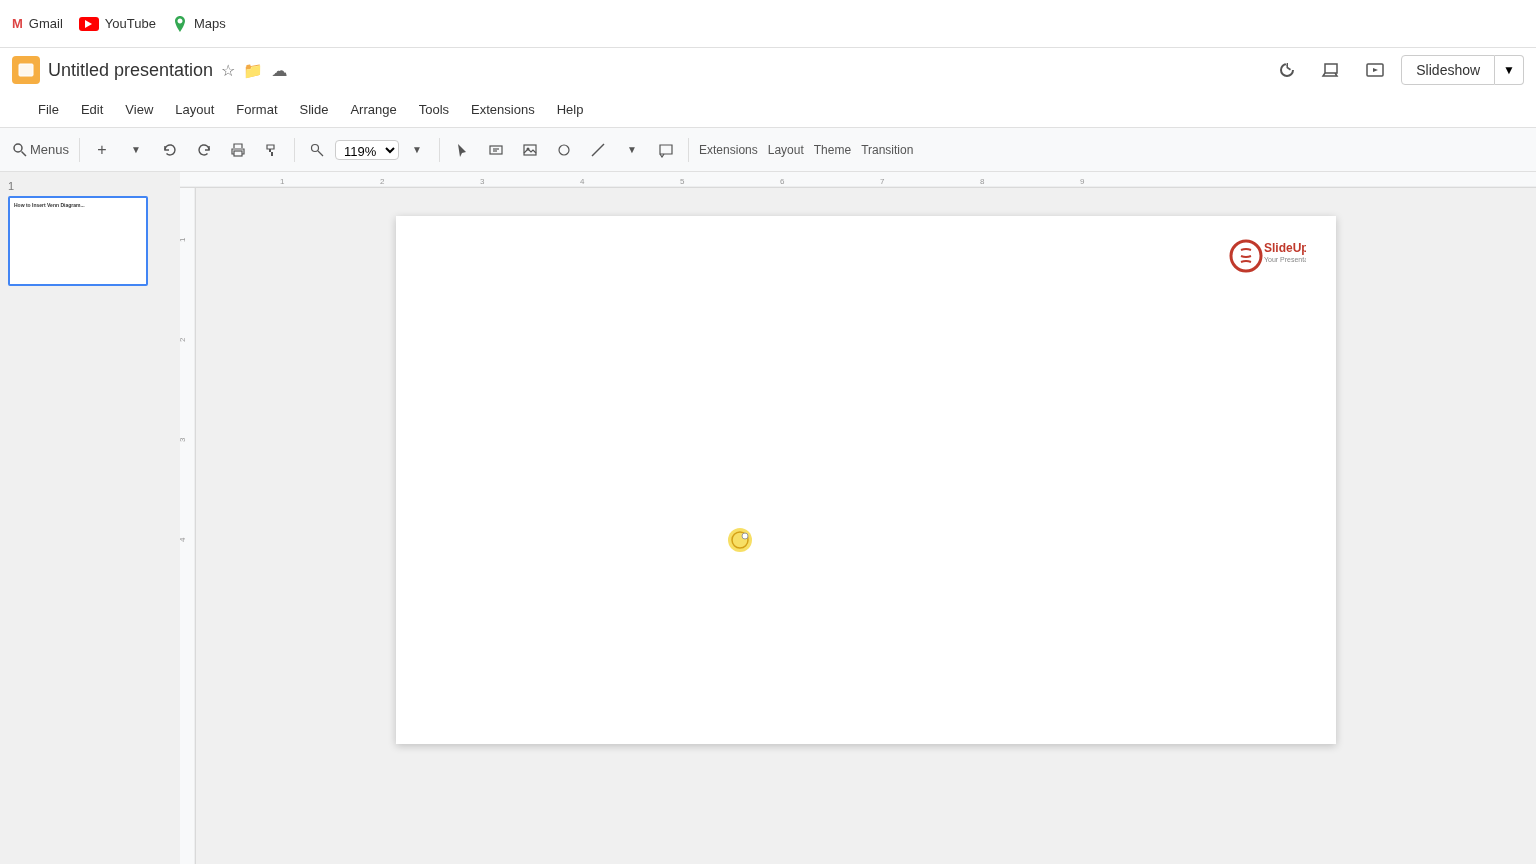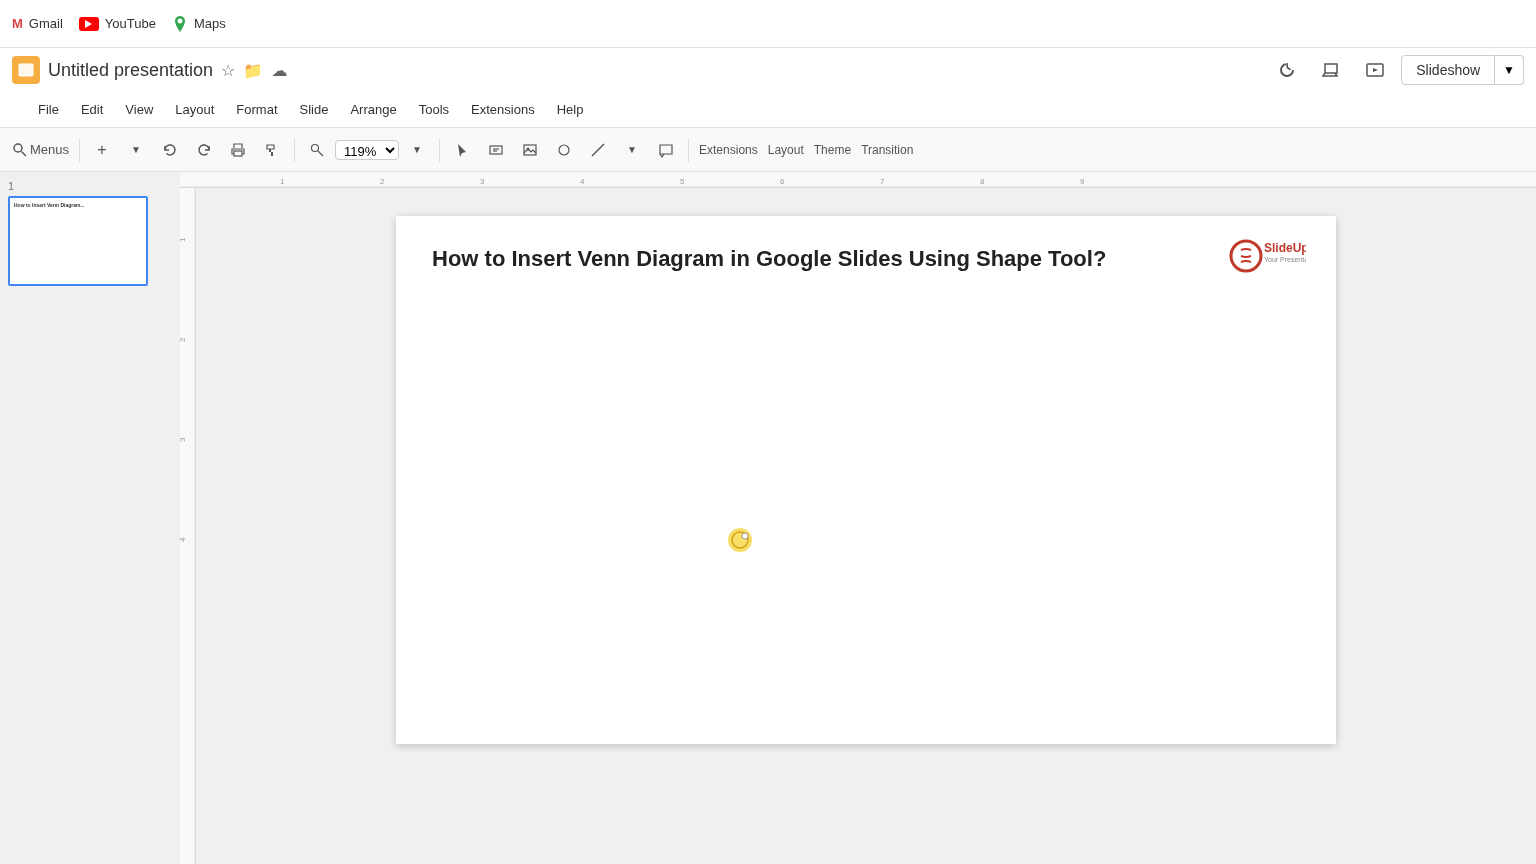--- a/index.html
+++ b/index.html
@@ -474,21 +474,20 @@
             <text x="1" y="150" transform="rotate(-90 5 150)">2</text>
             <text x="1" y="250" transform="rotate(-90 5 250)">3</text>
             <text x="1" y="350" transform="rotate(-90 5 350)">4</text>
           </g>
         </svg>
       </div>
 
       <div id="canvas-area-inner" style="flex:1; display:flex; align-items:flex-start; justify-content:center; padding:20px; overflow:auto; background:#f0f0f0;">
         <div id="slide-container">
 
-          <div class="slide-title-text">How to Insert Venn Diagram in Google Slides Using Shape Tool?</div>
 
           <div class="slideuplift-logo">
             <svg width="80" height="40" viewBox="0 0 80 40">
 
               <circle cx="20" cy="20" r="15" fill="none" stroke="#c0392b" stroke-width="3"></circle>
               <path d="M15 14a8 4 0 0 1 10 0M15 20a8 4 0 0 0 10 0M15 26a8 4 0 0 1 10 0" fill="none" stroke="#c0392b" stroke-width="2"></path>
               <text x="38" y="16" font-size="12" font-weight="bold" fill="#c0392b">SlideUpLift</text>
               <text x="38" y="26" font-size="7" fill="#888">Your Presentation Partner</text>
             </svg>
           </div>

